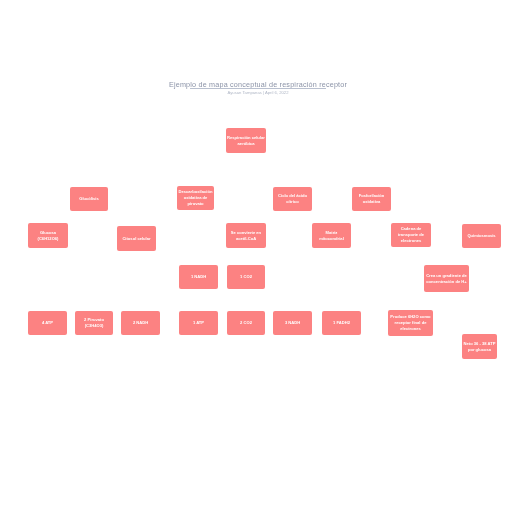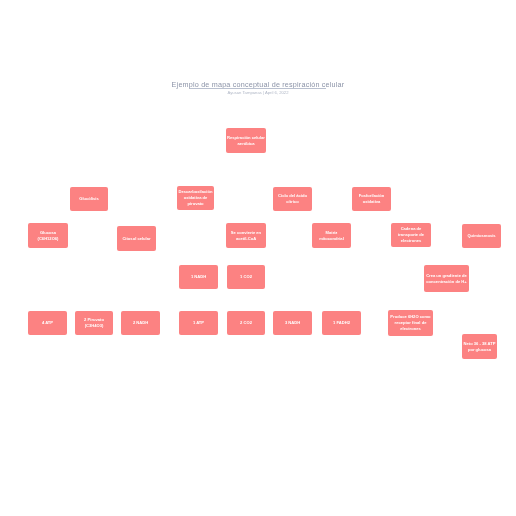--- a/index.html
+++ b/index.html
@@ -11,21 +11,21 @@
   .hdr-sub{position:absolute;width:516px;text-align:center;top:89.5px;font-size:4.2px;color:#b0b7c6;}
   .node{position:absolute;background:#fc8282;border-radius:2px;color:#ffffff;display:flex;align-items:center;justify-content:center;text-align:center;font-size:4.1px;line-height:1.45;box-sizing:border-box;padding:1px;font-weight:bold;}
   svg.links{position:absolute;left:0;top:0;width:516px;height:516px;}
   svg.links path,svg.links line{stroke:#3f3f3f;stroke-width:0.8;fill:none;}
 </style>
 </head>
 <body>
 
 <div id="page">
   <div class="hdr">
-    <div class="hdr-title">Ejemplo de mapa conceptual de respiración celular</div>
+    <div class="hdr-title">Ejemplo de mapa conceptual de respiración receptor</div>
     <div class="hdr-rule"></div>
     <div class="hdr-sub">Ayusan Tampanas | April 6, 2022</div>
   </div>
 
   <svg class="links" viewBox="0 0 516 516">
     <defs>
       <marker id="ah" markerWidth="5" markerHeight="5" refX="4.0" refY="2.0" orient="auto" markerUnits="userSpaceOnUse">
         <path d="M0,0.2 L4.2,2 L0,3.8 z" fill="#3f3f3f" stroke="none"></path>
       </marker>
     </defs>

